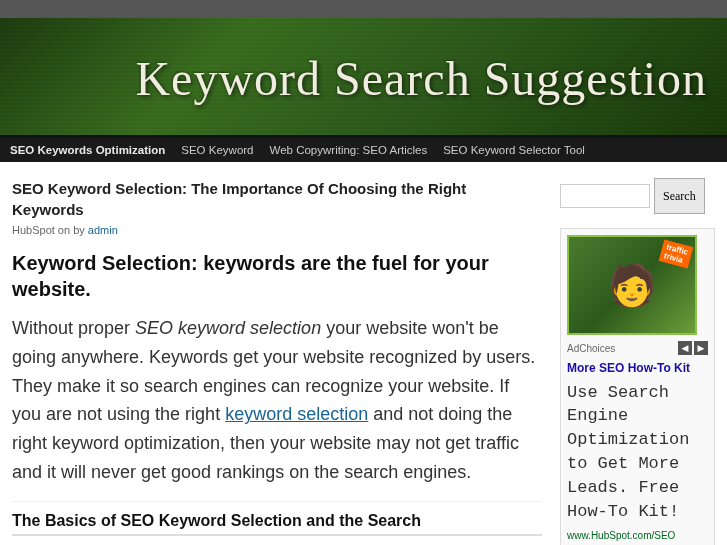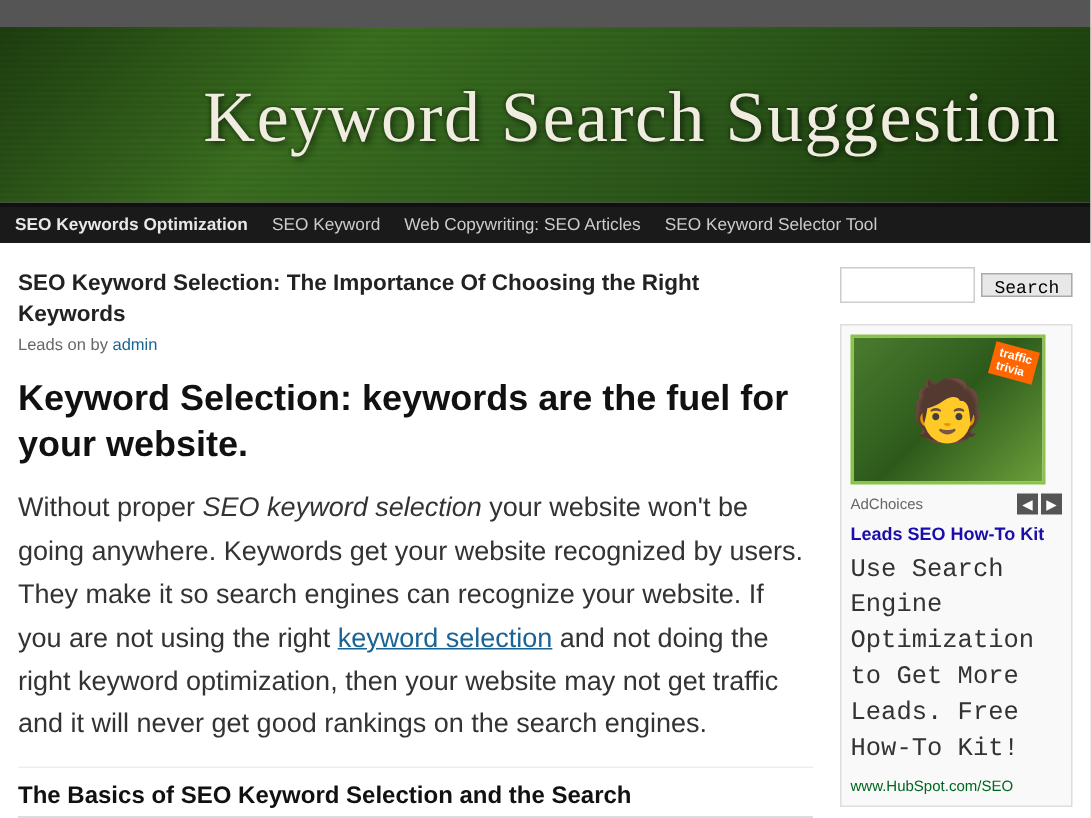--- a/index.html
+++ b/index.html
@@ -114,21 +114,21 @@
       margin-bottom: 14px;
     }
 
     .post-meta a {
       color: #1a6495;
       text-decoration: none;
     }
 
     .post-headline {
       font-family: Arial, Helvetica, sans-serif;
-      font-size: 24px;
+      font-size: 20px;
       font-weight: bold;
       color: #111;
       line-height: 1.3;
       margin-bottom: 12px;
     }
 
     .post-body {
       font-family: Arial, sans-serif;
       font-size: 18px;
       color: #333;
@@ -175,22 +175,22 @@
       width: 90px;
       height: 24px;
     }
 
     .search-button {
       background: #e8e8e8;
       border: 1px solid #aaa;
       padding: 2px 8px;
       font-size: 12px;
       cursor: pointer;
-      height: 16px;
-      font-family: Liberation Mono, monospace;
+      height: 36px;
+      font-family: Liberation Serif, serif;
     }
 
     
     .ad-box {
       border: 1px solid #ddd;
       background: #f9f9f9;
       padding: 6px;
       margin-bottom: 10px;
     }
 
@@ -301,21 +301,21 @@
     <a href="#">SEO Keyword Selector Tool</a>
   </nav>
 
   <div class="main-layout">
 
     <main class="content-area">
 
       <h2 class="post-title">SEO Keyword Selection: The Importance Of Choosing the Right Keywords</h2>
 
       <p class="post-meta">
-        <span>Leads on by</span>
+        <span>HubSpot on by</span>
         <a href="#">admin</a>
       </p>
 
       <h3 class="post-headline">Keyword Selection: keywords are the fuel for your website.</h3>
 
       <p class="post-body">
         Without proper <em>SEO keyword selection</em> your website won't be going anywhere. Keywords get your website recognized by users. They make it so search engines can recognize your website. If you are not using the right <a href="#">keyword selection</a> and not doing the right keyword optimization, then your website may not get traffic and it will never get good rankings on the search engines.
       </p>
 
       <hr class="divider">
@@ -339,21 +339,21 @@
         </div>
 
         <div class="ad-choices-bar">
           <span>AdChoices</span>
           <div class="ad-nav-arrows">
             <div class="ad-arrow">◀</div>
             <div class="ad-arrow">▶</div>
           </div>
         </div>
 
-        <a href="#" class="ad-title">Leads SEO How-To Kit</a>
+        <a href="#" class="ad-title">More SEO How-To Kit</a>
 
         <p class="ad-description">Use Search Engine Optimization to Get More Leads. Free How-To Kit!</p>
 
         <a href="#" class="ad-url">www.HubSpot.com/SEO</a>
       </div>
 
     </aside>
 
   </div>
 

